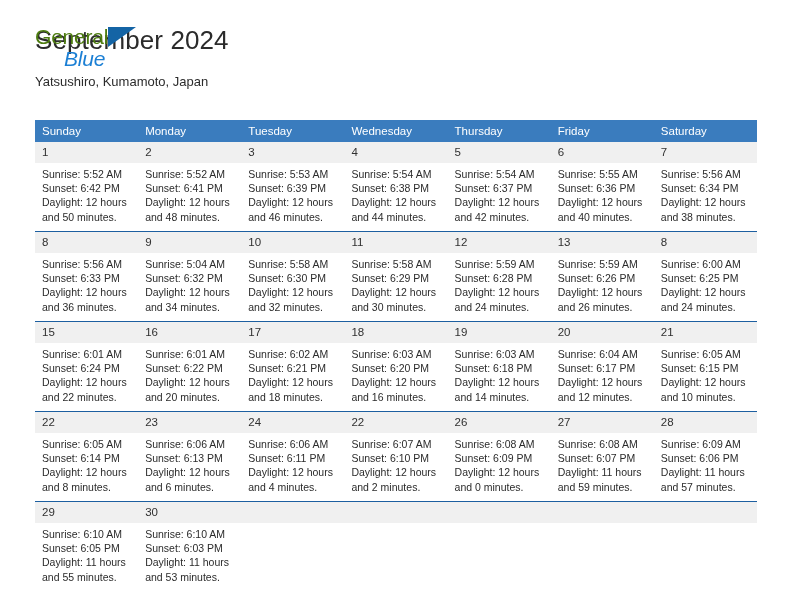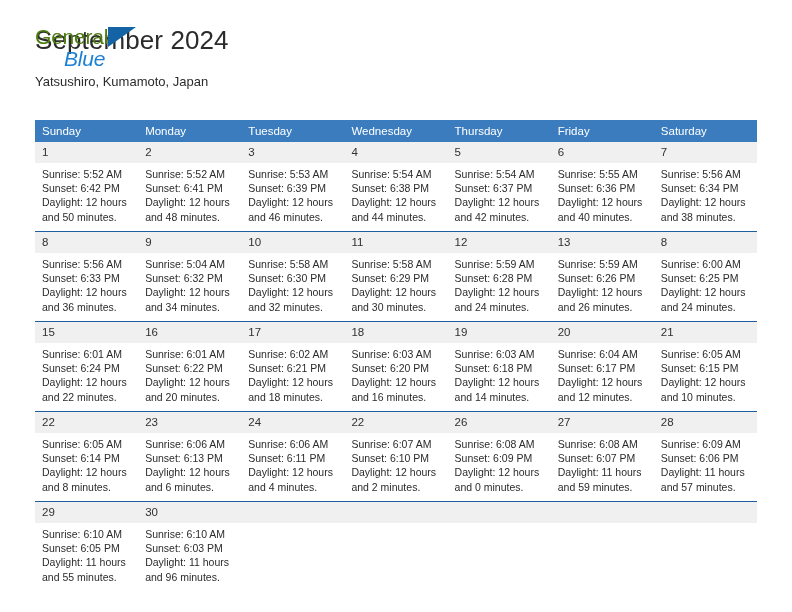--- a/index.html
+++ b/index.html
@@ -438,21 +438,21 @@
               <div>Daylight: 11 hours</div>
               <div>and 55 minutes.</div>
             </div>
           </td>
           <td>
             <div class="daynum">30</div>
             <div class="dayinfo">
               <div>Sunrise: 6:10 AM</div>
               <div>Sunset: 6:03 PM</div>
               <div>Daylight: 11 hours</div>
-              <div>and 96 minutes.</div>
+              <div>and 53 minutes.</div>
             </div>
           </td>
           <td>
             <div class="daynum empty"></div>
           </td>
           <td>
             <div class="daynum empty"></div>
           </td>
           <td>
             <div class="daynum empty"></div>

